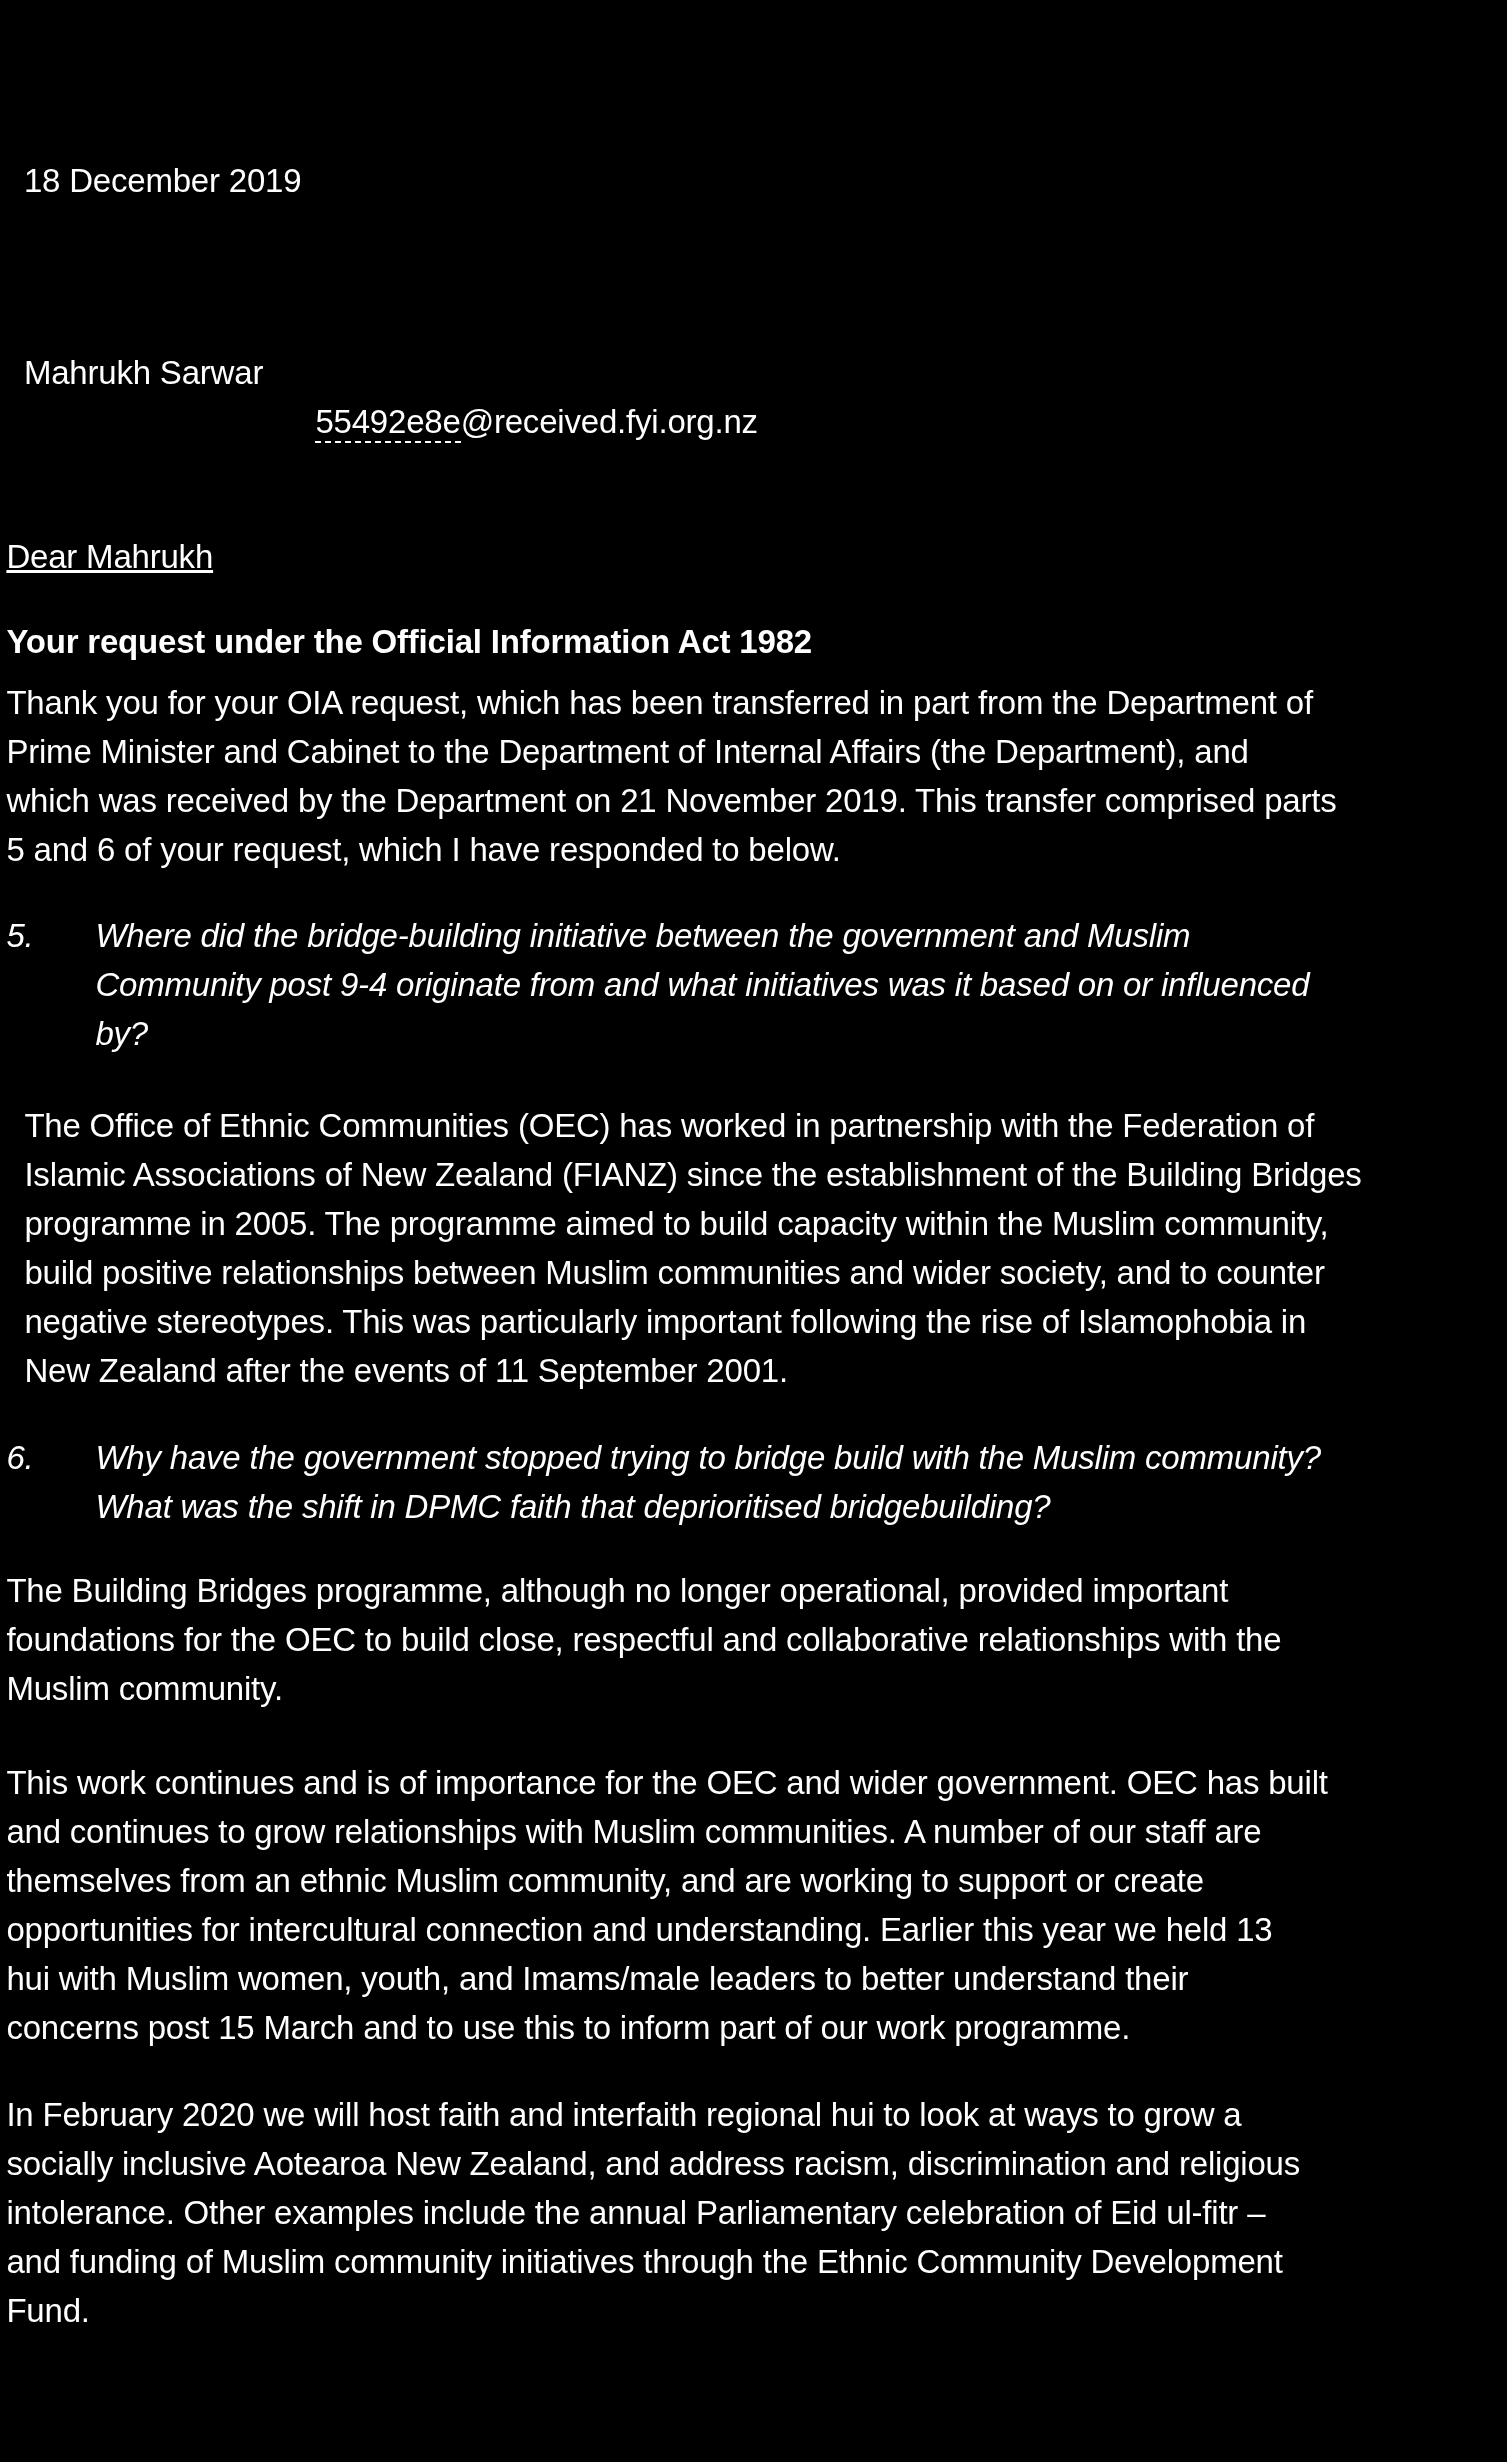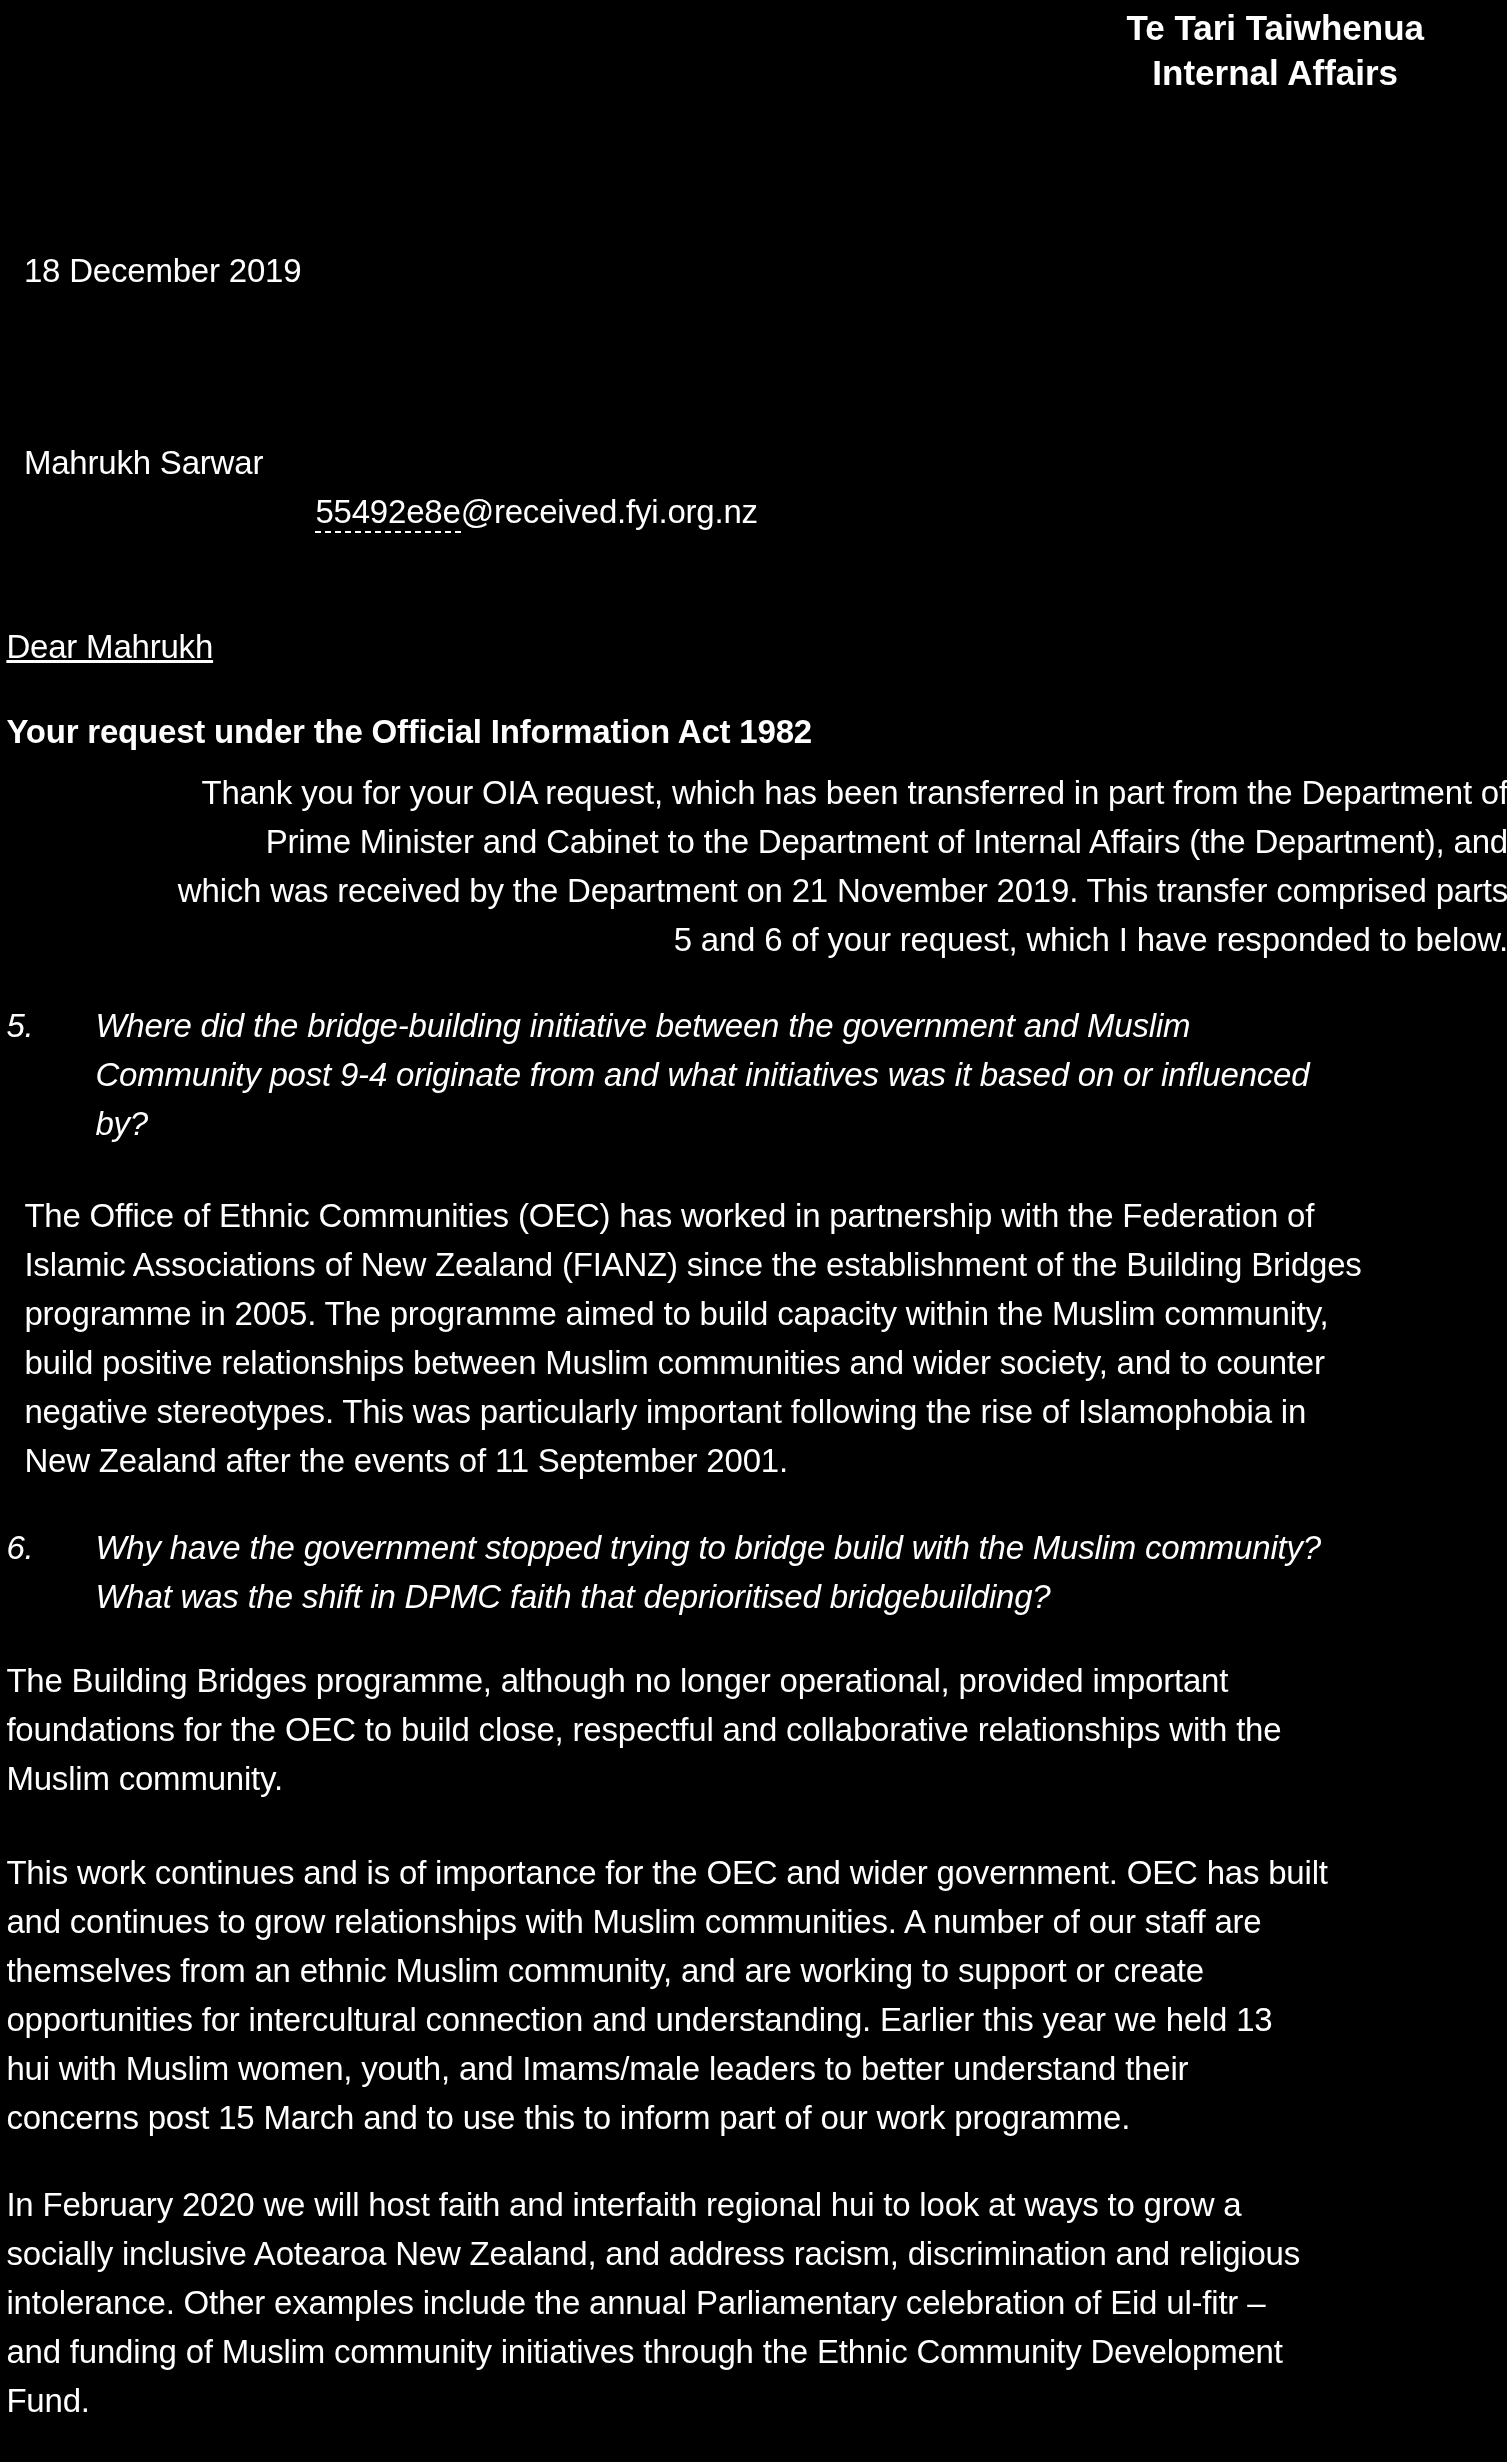--- a/index.html
+++ b/index.html
@@ -18,40 +18,36 @@
     text-align:center;font-weight:700;
     font-size:35px;line-height:45px;letter-spacing:0;
   }
   .date{margin-top:151px;margin-left:17.5px;}
   .recipient-name{margin-top:143px;margin-left:17.5px;}
   .email-line{padding-left:309px;}
   .email-local{border-bottom:2.4px dashed #fff;padding-bottom:1.6px;}
   .salutation{margin-top:86px;text-decoration:underline;}
   .subject{margin-top:36px;font-weight:700;}
   .para{white-space:pre-line;}
-  .p1{margin-top:12.7px;text-align:right;}
+  .p1{margin-top:12.7px;}
   .p2{margin-top:43px;margin-left:18px;}
   .p3{margin-top:35px;}
   .p4{margin-top:45px;}
   .p5{margin-top:38px;line-height:49px;}
   .question{display:flex;font-style:italic;}
   .q5{margin-top:37px;}
   .q6{margin-top:38px;}
   .qnum{flex:0 0 89px;width:89px;}
   .qtext{flex:1;white-space:pre-line;}
 </style>
 </head>
 <body>
 
 <div class="page">
 
-  <div class="letterhead">
-    <div>Te Tari Taiwhenua</div>
-    <div>Internal Affairs</div>
-  </div>
 
   <div class="date">18 December 2019</div>
 
   <div class="recipient-name">Mahrukh Sarwar</div>
 
   <div class="email-line"><span class="email-local">55492e8e</span><span>@received.fyi.org.nz</span></div>
 
   <div class="salutation">Dear Mahrukh</div>
 
   <div class="subject">Your request under the Official Information Act 1982</div>

